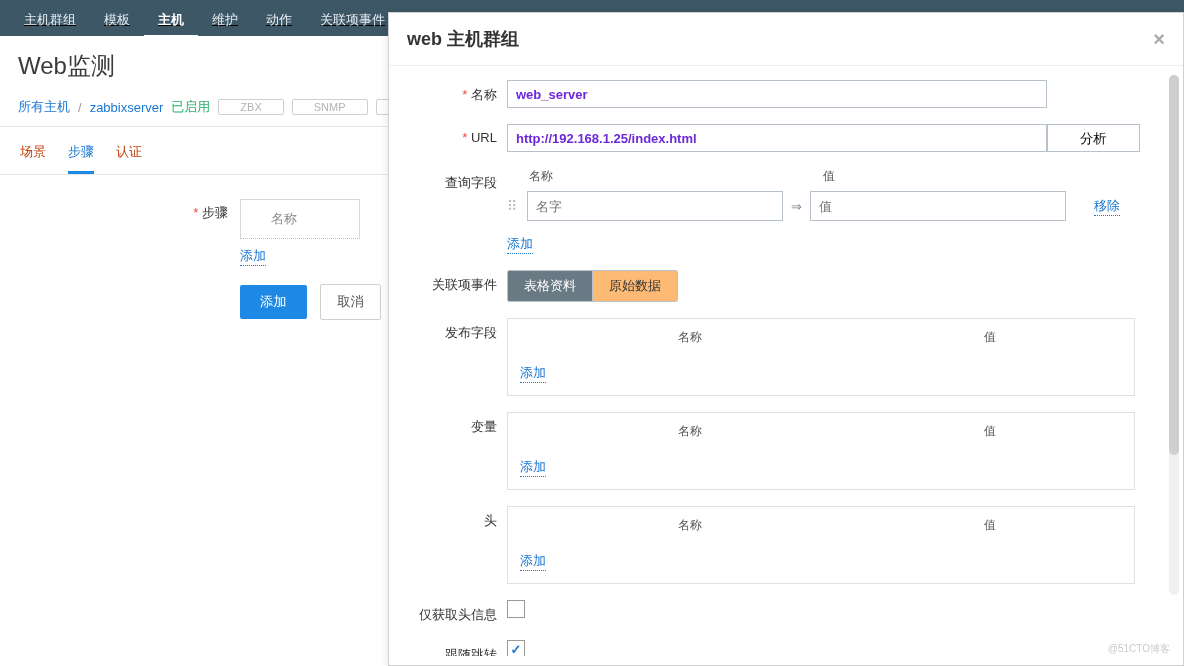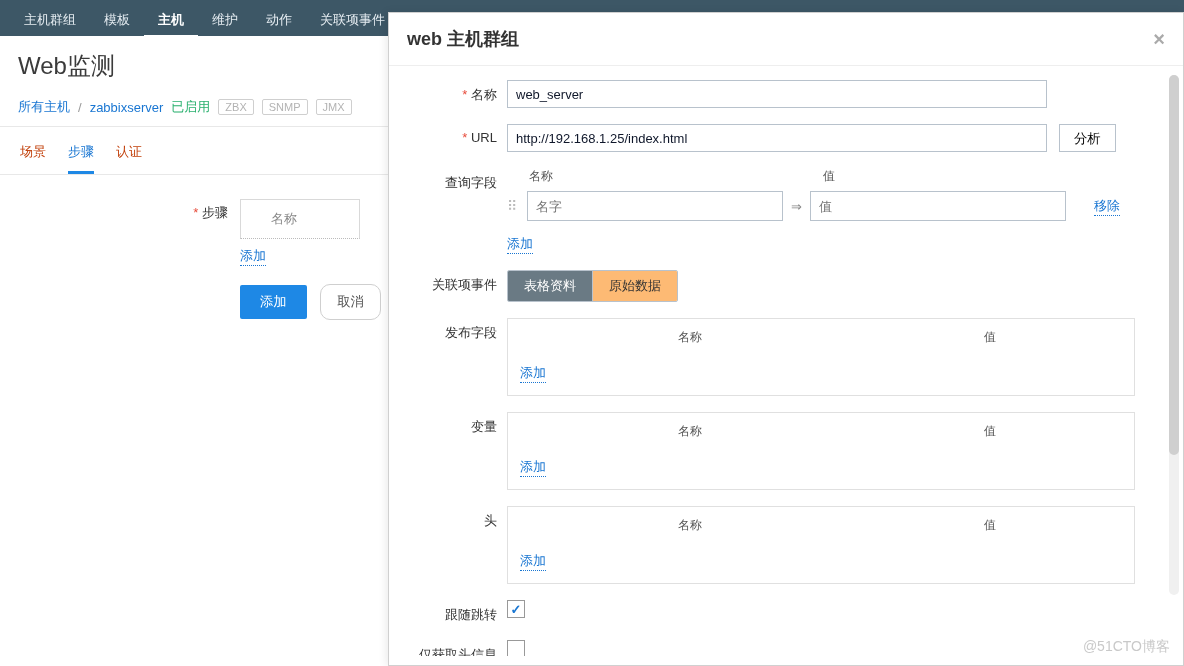--- a/index.html
+++ b/index.html
@@ -1,70 +1,70 @@
 <!DOCTYPE html>
 <html><head>
 <meta charset="utf-8">
 <style>
 * { box-sizing: border-box; margin: 0; padding: 0; font-family: Arial, "Microsoft YaHei", sans-serif; }
 body { width: 1184px; height: 666px; background: #fff; position: relative; overflow: hidden; font-size: 13px; }
-.topbar { background: #3d5766; height: 36px; display: flex; align-items: center; padding: 0 10px; border-top: 4px solid #3d5766; }
+.topbar { background: #3d5766; height: 36px; display: flex; align-items: center; padding: 0 10px; border-top: 4px solid #3d5766; text-decoration: underline; }
 .topbar .nav { color: #e6edf2; padding: 0 14px; height: 36px; line-height: 36px; cursor: pointer; }
 .topbar .nav.active { border-bottom: 3px solid #fff; font-weight: bold; color:#fff; }
 .page-title { font-size: 24px; color: #3b3b3b; padding: 14px 18px 10px; }
 .crumb-row { display: flex; align-items: center; gap: 8px; padding: 6px 18px 10px; border-bottom: 1px solid #e8e8e8; }
 .crumb-link { color: #1976d2; }
 .crumb-sep { color: #999; }
 .enabled { color: #2ab06f; text-align: right; }
-.tag-badge { border: 1px solid #cfcfcf; color: #b3b3b3; padding: 1px 6px; font-size: 11px; border-radius: 2px; }
+.tag-badge { border: 1px solid #cfcfcf; color: #b3b3b3; padding: 1px 21px; font-size: 11px; border-radius: 2px; }
 .subtabs { display: flex; gap: 22px; padding: 10px 20px 0; border-bottom: 1px solid #e8e8e8; }
 .subtab { color: #1976d2; padding: 6px 0 10px; cursor: pointer; }
 .subtab.active { border-bottom: 3px solid #1e88e5; color:#1976d2; }
 .subtab.plain { color:#c2410c; }
 .back-form { padding: 24px 20px; }
 .bf-row { display:flex; align-items:flex-start; margin-bottom:18px; }
 .bf-label { width: 220px; text-align:right; padding-right:12px; color:#333; padding-top:5px; }
 .req::before { content:"* "; color:#e74c3c; }
 .steps-box { border:1px solid #d9d9d9; border-bottom:1px dotted #bbb; padding:10px 30px; width:120px; color:#888; }
 .add-link { color:#1976d2; border-bottom:1px dotted #1976d2; cursor:pointer; display:inline-block; margin-top:8px; }
 .btn-primary { background:#1e88e5; color:#fff; border:none; padding:8px 20px; border-radius:2px; cursor:pointer; }
-.btn-secondary { background:#fff; color:#555; border:1px solid #cfcfcf; padding:8px 16px; border-radius:10px; cursor:pointer; margin-left:10px; }
+.btn-secondary { background:#fff; color:#555; border:1px solid #cfcfcf; padding:8px 16px; border-radius:2px; cursor:pointer; margin-left:10px; }
 .modal { position:absolute; left:388px; top:12px; width:796px; height:654px; background:#fff; border:1px solid #d0d0d0; box-shadow:-2px 0 8px rgba(0,0,0,.08); }
 .modal-head { padding:14px 18px; font-size:18px; font-weight:bold; color:#333; border-bottom:1px solid #eee; display:flex; justify-content:space-between; align-items:center; }
 .close-x { color:#aaa; font-size:20px; cursor:pointer; }
 .modal-body { padding:14px 22px 0 0; overflow:auto; height:590px; }
 .scrollbar { position:absolute; right:4px; top:62px; width:10px; height:520px; background:#f0f0f0; border-radius:5px; }
 .scroll-thumb { width:10px; height:380px; background:#cfcfcf; border-radius:5px; }
 .frow { display:flex; align-items:flex-start; margin-bottom:16px; }
 .flabel { width:118px; text-align:right; padding-right:10px; color:#333; padding-top:6px; font-size:13px; }
 .flabel.req::before { content:"* "; color:#e74c3c; }
-.finput { border:1px solid #b8c2cc; padding:11px 8px; font-size:13px; color:#0f172a; height:28px; }
+.finput { border:1px solid #b8c2cc; padding:11px 8px; font-size:13px; color:#6d28d9; height:28px;font-weight:bold; }
 .finput.wide { width:540px; }
-.analyze-btn { border:1px solid #b8c2cc; background:#fff; padding:5px 14px; margin-left:12px; cursor:pointer; height:28px; }
+.analyze-btn { border:1px solid #b8c2cc; background:#fff; padding:5px 32px; margin-left:0; cursor:pointer; height:28px; }
 .field-block { width:640px; }
 .kv-head { display:flex; color:#555; font-size:12px; margin-bottom:6px; }
 .kv-head .kname { width:294px; padding-left:22px; }
 .kv-head .kval { width:250px; padding-left:22px; }
 .kv-row { display:flex; align-items:center; gap:6px; margin-bottom:6px; }
 .drag { color:#bbb; letter-spacing:-2px; cursor:grab; width:14px; font-size:14px; line-height:10px; }
 .arrow { color:#888; padding:0 2px; }
 .remove { color:#1976d2; border-bottom:1px dotted #1976d2; cursor:pointer; margin-left:22px; }
 .kv-input { border:1px solid #b8c2cc; padding:14px 8px; height:28px; font-size:13px; }
 .kv-input.n { width:256px; }
 .kv-input.v { width:256px; }
 .seg { display:flex; border:1px solid #b8c2cc; border-radius:2px; overflow:hidden; width:fit-content; }
 .seg div { padding:6px 16px; cursor:pointer; font-size:13px; }
 .seg .on { background:#6a7a84; color:#fff; }
 .seg .off { background:#fdba74; color:#333; border-left:1px solid #b8c2cc; }
 .subtable { border:1px solid #e0e0e0; padding:10px 12px 12px; width:628px; }
 .sub-head { display:flex; color:#555; font-size:12px; margin-bottom:10px; }
 .sub-head .sn { width:340px; text-align:center; }
 .sub-head .sv { width:260px; text-align:center; }
 .chk { width:18px; height:18px; border:1px solid #999; display:inline-flex; align-items:center; justify-content:center; color:#1976d2; font-weight:bold; cursor:pointer; }
-.watermark { position:absolute; right:14px; bottom:10px; color:#c9c9c9; font-size:14px; }
+.watermark { position:absolute; right:14px; bottom:10px; color:#c9c9c9; font-size:10px; }
 </style>
 </head>
 <body>
 
 <div class="topbar">
   <div class="nav">主机群组</div>
   <div class="nav">模板</div>
   <div class="nav active">主机</div>
   <div class="nav">维护</div>
   <div class="nav">动作</div>
@@ -177,28 +177,28 @@
       <div class="subtable">
         <div class="sub-head">
           <div class="sn">名称</div>
           <div class="sv">值</div>
         </div>
         <span class="add-link">添加</span>
       </div>
     </div>
 
     <div class="frow">
+      <div class="flabel">仅获取头信息</div>
+      <div class="chk"></div>
+    </div>
+
+    <div class="frow">
       <div class="flabel">跟随跳转</div>
       <div class="chk">✓</div>
     </div>
 
-    <div class="frow">
-      <div class="flabel">仅获取头信息</div>
-      <div class="chk"></div>
-    </div>
-
   </div>
   <div class="scrollbar">
       <div class="scroll-thumb"></div>
     </div>
 </div>
 
 <div class="watermark">@51CTO博客</div>
 
 </body></html>

